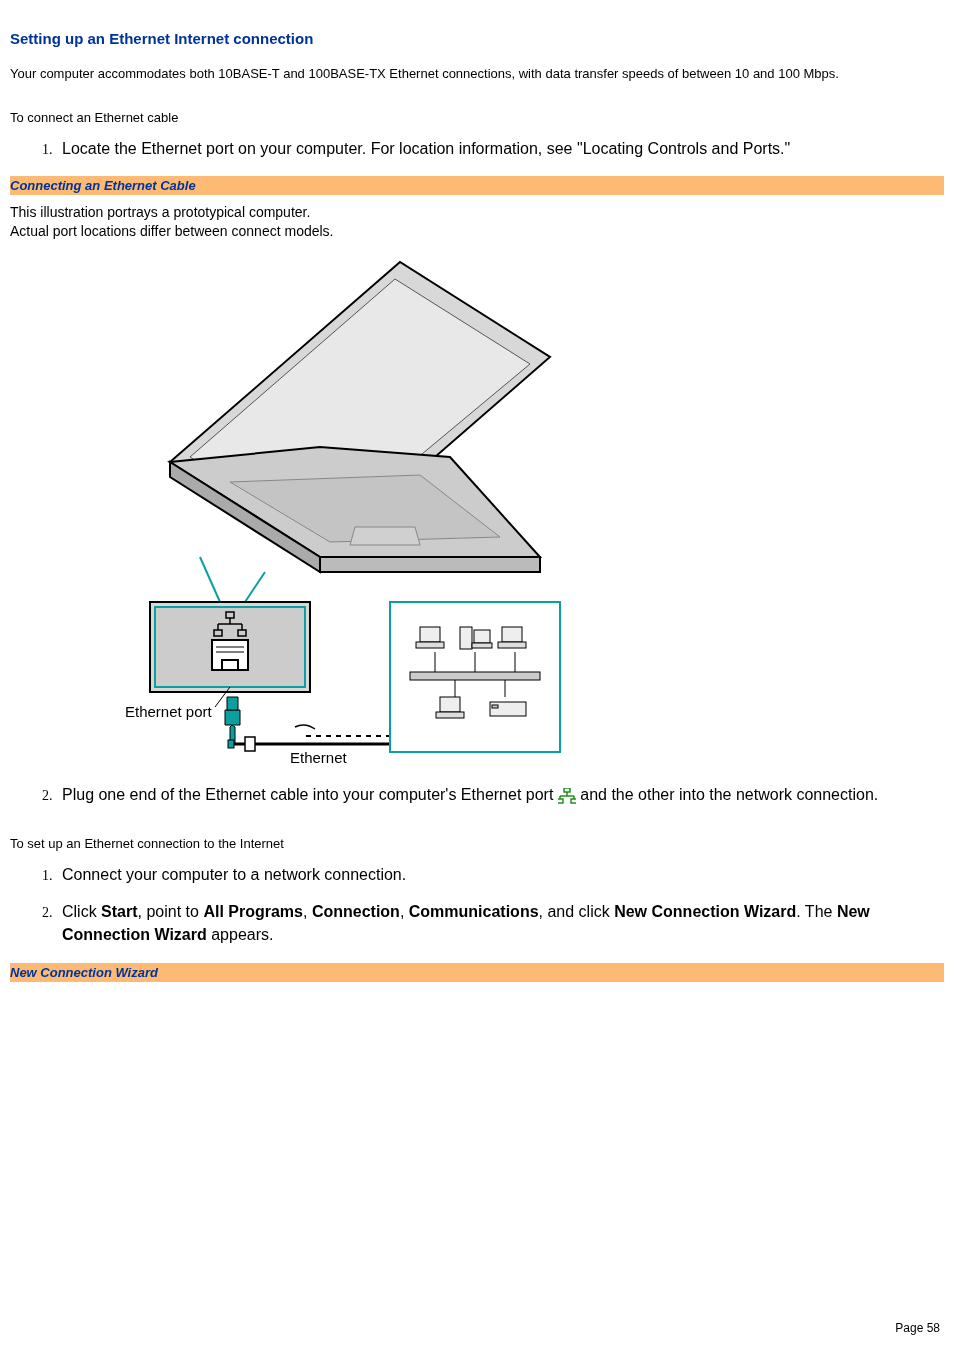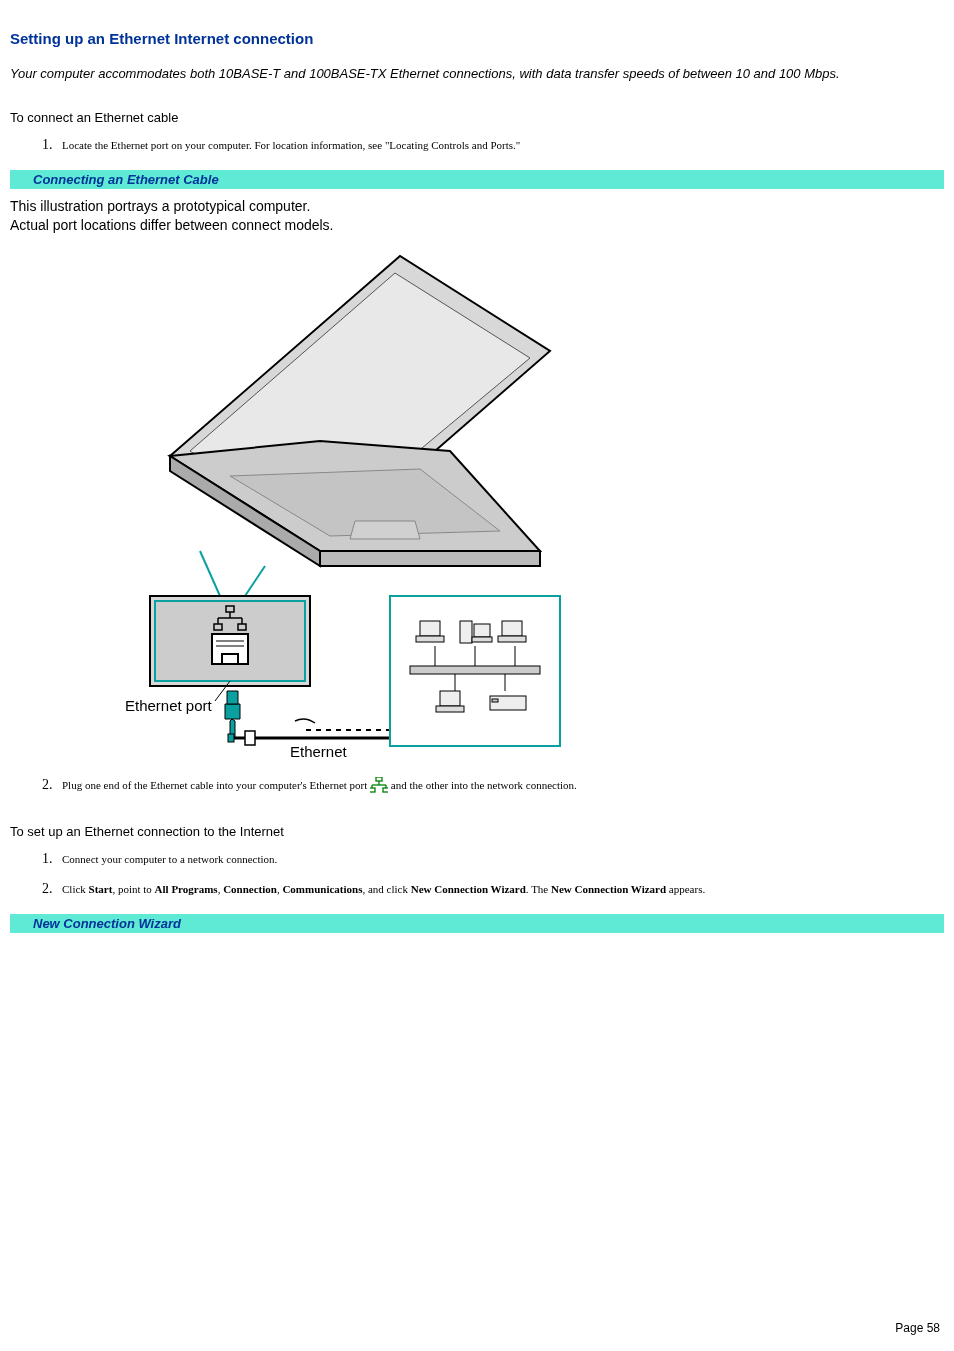--- a/index.html
+++ b/index.html
@@ -19,48 +19,47 @@
   }
   h1.section-title {
     color: #003399;
     font-size: 15px;
     font-weight: bold;
     margin: 0 0 18px 0;
   }
   p.para {
     margin: 0 0 12px 0;
     line-height: 1.45;
-    font-style: italic;
   }
   h2.subhead {
     font-size: 13px;
     font-weight: normal;
     margin: 26px 0 12px 0;
   }
   ol.steps {
     margin: 0 0 16px 0;
     padding-left: 46px;
   }
   ol.steps li {
     font-family: "Times New Roman", serif;
     font-size: 14px;
     margin-bottom: 14px;
     padding-left: 6px;
   }
   ol.steps li .step-body {
-    font-family: Liberation Serif, serif;
-    font-size: 11px;
+    font-family: Liberation Sans, sans-serif;
+    font-size: 16px;
     line-height: 1.45;
   }
   .caption-bar {
-    background: #5eead4;
+    background: #fdba74;
     font-weight: bold;
     font-style: italic;
     color: #003399;
-    padding: 2px 23px;
+    padding: 2px 0;
     margin: 4px 0 8px 0;
     font-size: 13px;
   }
   .figure-box {
     margin: 0 0 16px 0;
   }
   .figure-note {
     font-family: Arial, Helvetica, sans-serif;
     font-size: 14px;
     line-height: 1.35;

